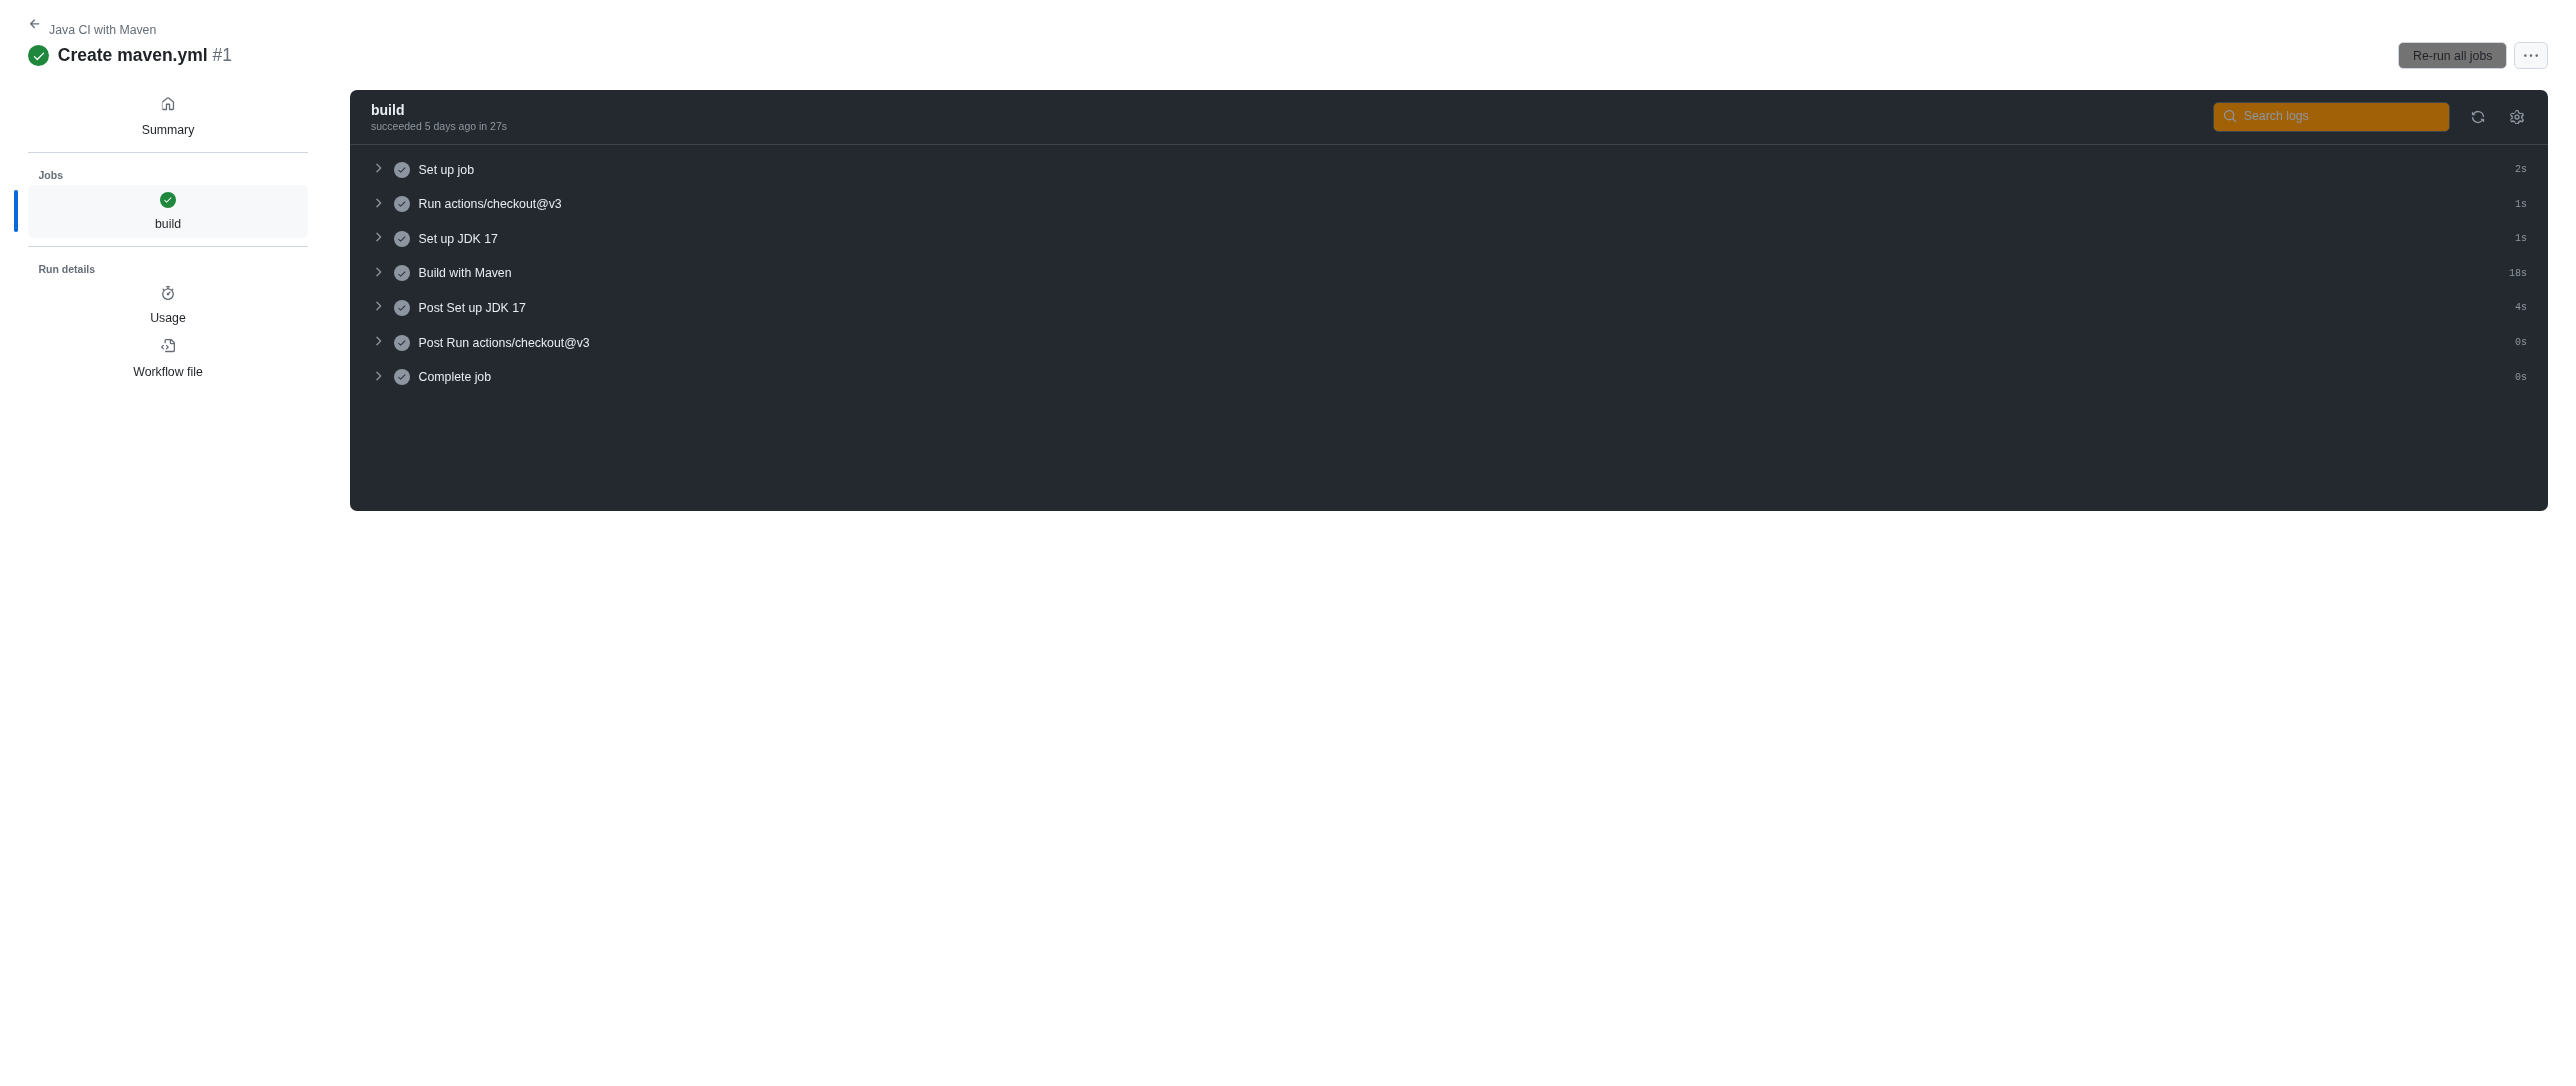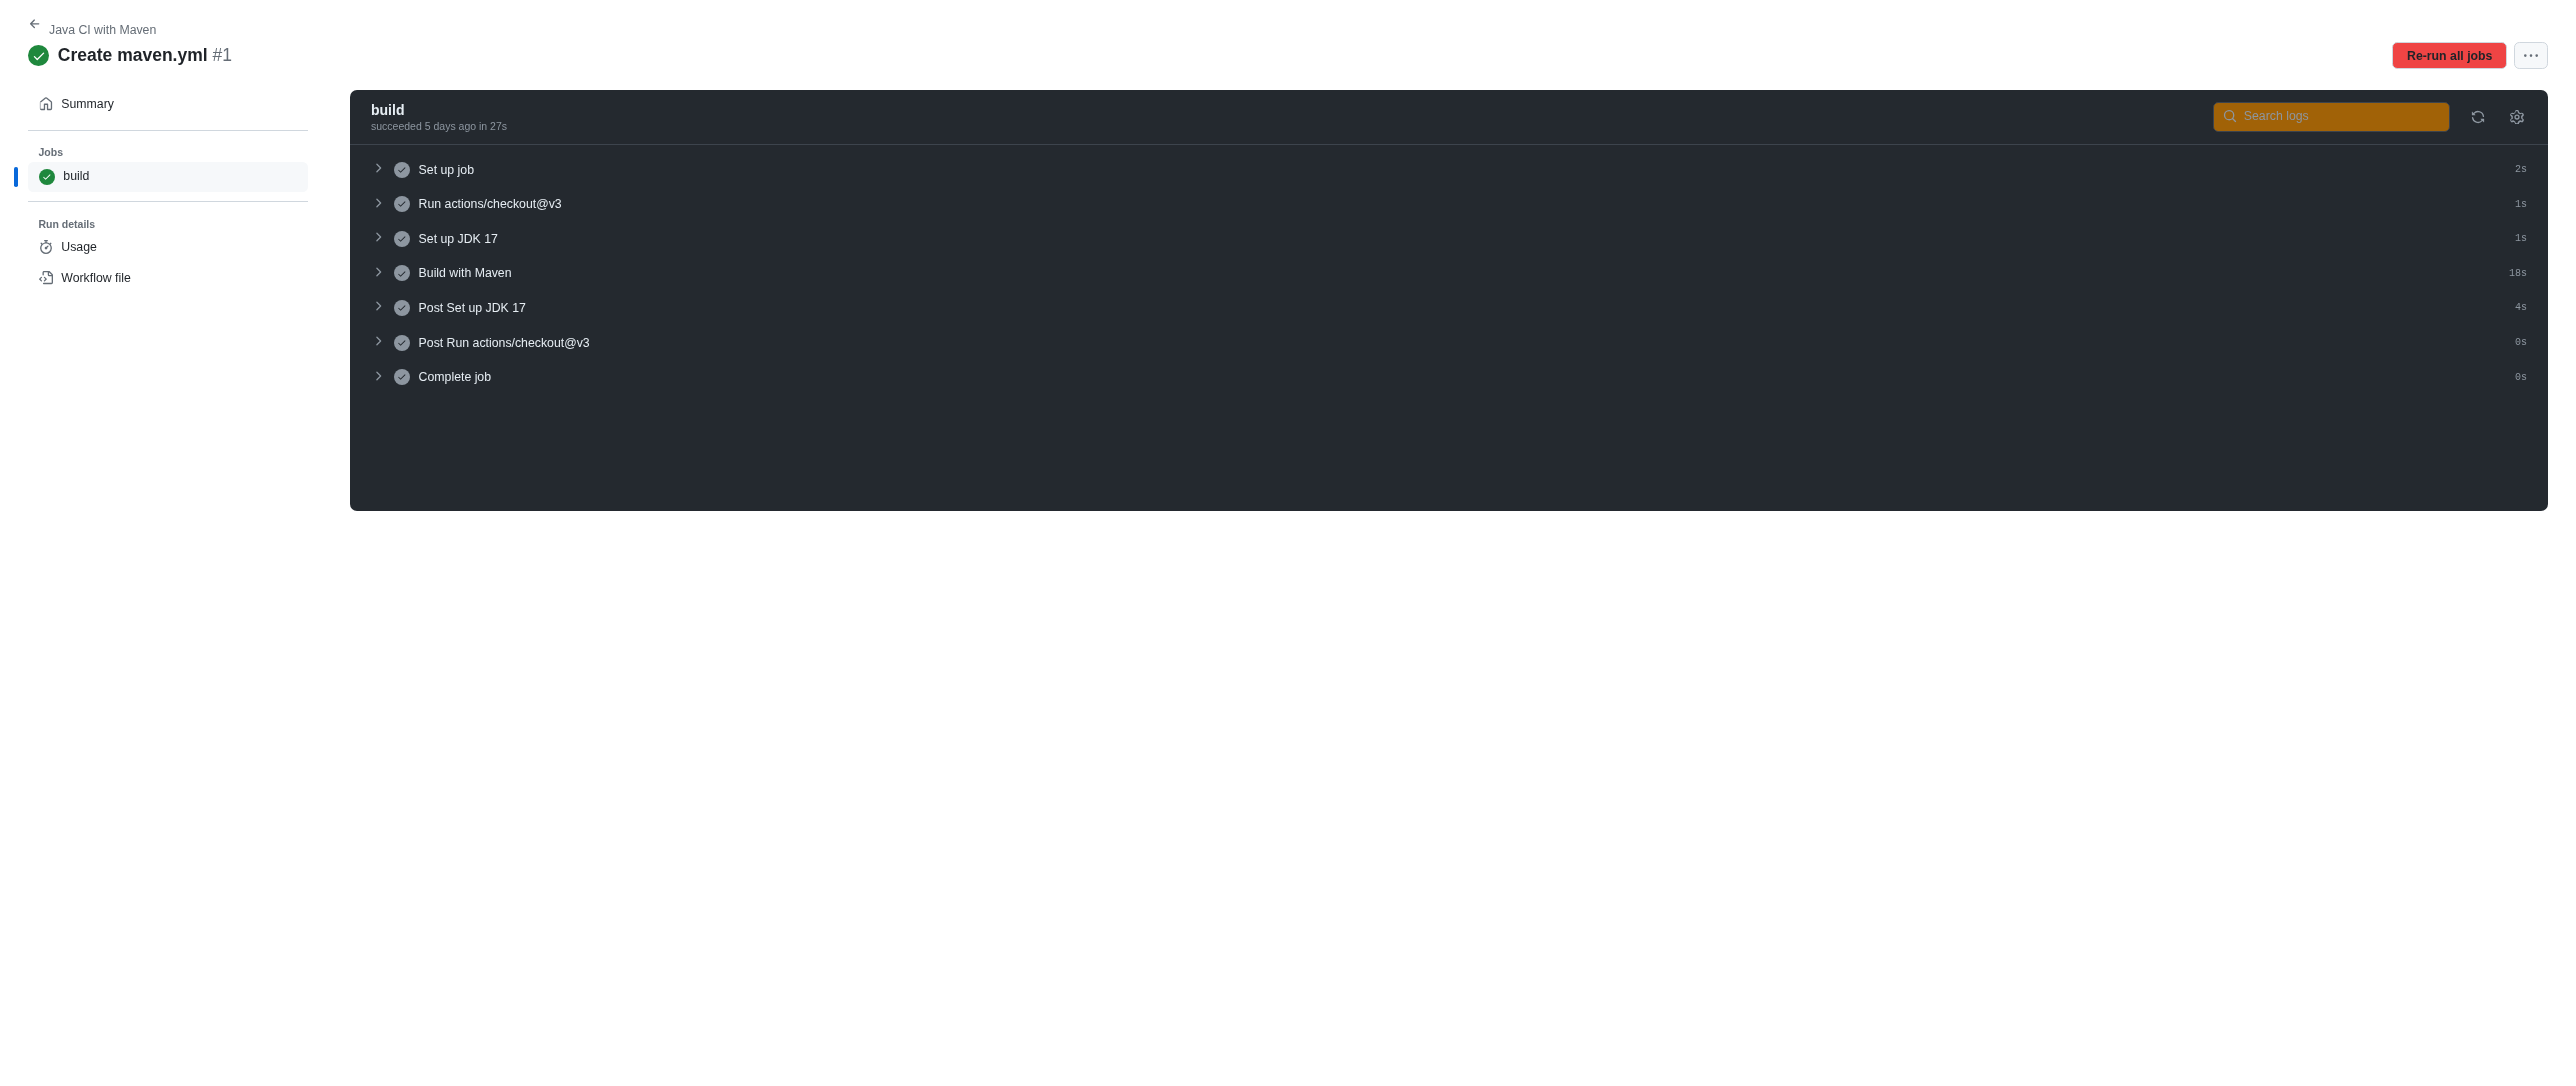--- a/index.html
+++ b/index.html
@@ -73,26 +73,26 @@
     }
     .title-text .run-number {
       color: #656d76;
       font-weight: 400;
     }
     .title-right {
       display: flex;
       gap: 7px;
     }
     .btn {
-      background: #ef4444;
+      background: #737373;
       border: 0.9px solid #d0d7de;
       border-radius: 5.3px;
       padding: 3px 14px;
       font-size: 12.3px;
-      font-weight: 700;
+      font-weight: 400;
       cursor: pointer;
       color: #1f2328;
     }
     .btn-icon {
       background: #f6f8fa;
       border: 0.9px solid #d0d7de;
       border-radius: 5.3px;
       padding: 5.3px 8.8px;
       cursor: pointer;
       display: flex;
@@ -103,27 +103,28 @@
       display: flex;
       gap: 42px;
       margin-top: 21px;
     }
     .sidebar {
       width: 280px;
       flex-shrink: 0;
     }
     .sidebar-item {
       display: flex;
-      align-items: flex-start;
+      align-items: center;
       gap: 8.8px;
       padding: 7px 10.5px;
       border-radius: 5.3px;
       cursor: pointer;
       font-size: 12.3px;
       color: #1f2328;
+      flex-direction: column;
     }
     .sidebar-item.active {
       background: #f6f8fa;
       position: relative;
     }
     .sidebar-item.active::before {
       content: '';
       position: absolute;
       left: -14px;
       top: 5.3px;

